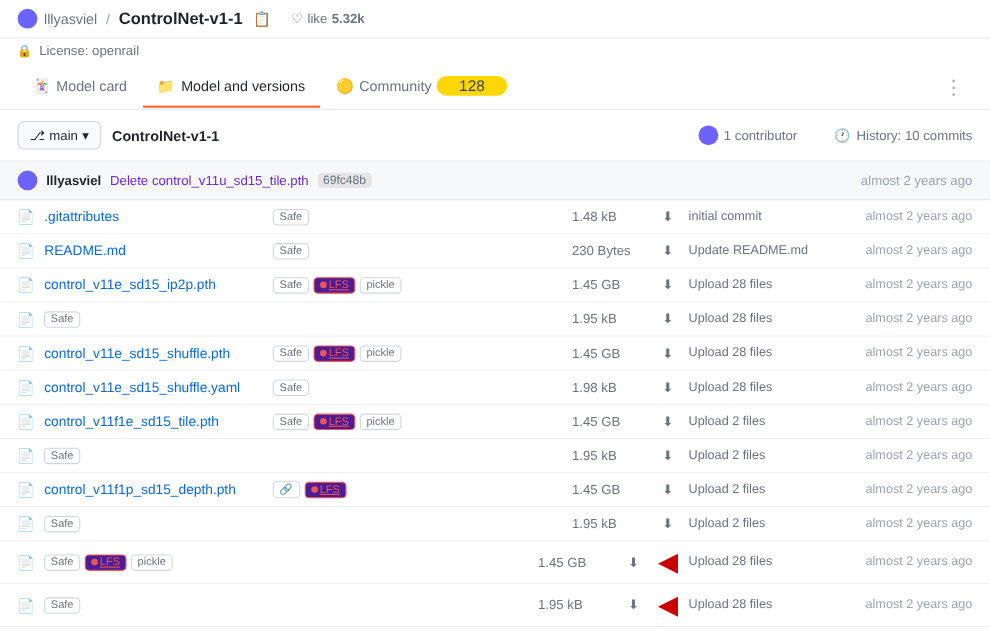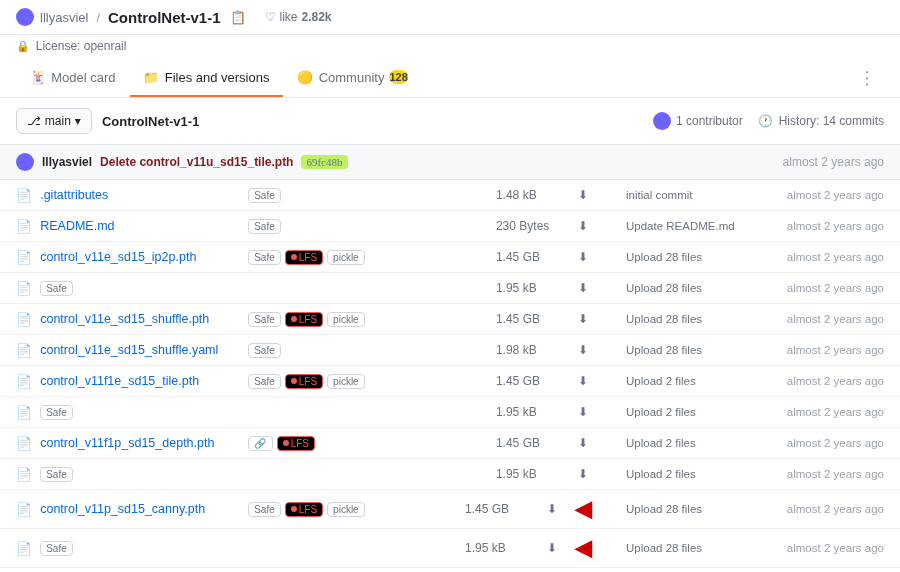--- a/index.html
+++ b/index.html
@@ -13,80 +13,80 @@
     .top-bar-icon { color: #9ca3af; margin-left: 4px; cursor: pointer; }
     .top-bar-like { display: flex; align-items: center; gap: 4px; margin-left: 12px; color: #6b7280; font-size: 12px; }
     .top-bar-count { font-weight: 600; }
 
     .license-bar { display: flex; align-items: center; gap: 6px; padding: 4px 16px 6px; color: #6b7280; font-size: 12px; }
     .license-icon { font-size: 11px; }
 
     .tabs { display: flex; align-items: center; padding: 0 16px; border-bottom: 1px solid #e5e7eb; gap: 0; }
     .tab { display: flex; align-items: center; gap: 5px; padding: 10px 14px; font-size: 13px; color: #6b7280; cursor: pointer; border-bottom: 2px solid transparent; text-decoration: none; }
     .tab.active { color: #1f2328; border-bottom: 2px solid #ff6b35; font-weight: 500; }
-    .tab-badge { background: #e5e7eb; color: #374151; font-size: 11px; padding: 1px 0; border-radius: 10px; font-weight: 700; }
+    .tab-badge { background: #e5e7eb; color: #374151; font-size: 14px; padding: 1px 20px; border-radius: 10px; font-weight: 400; }
     .tab-badge.active-badge { background: #ffd700; }
     .tab-more { margin-left: auto; color: #9ca3af; font-size: 18px; cursor: pointer; padding: 8px; }
 
     .toolbar { display: flex; align-items: center; padding: 10px 16px; gap: 10px; border-bottom: 1px solid #e5e7eb; }
     .branch-btn { display: flex; align-items: center; gap: 4px; padding: 5px 10px; border: 1px solid #d1d5db; border-radius: 6px; font-size: 12px; cursor: pointer; background: #f9fafb; }
-    .toolbar-right { margin-left: auto; display: flex; align-items: center; gap: 16px; justify-content: space-between; }
+    .toolbar-right { margin-left: auto; display: flex; align-items: center; gap: 34px; justify-content: space-between; }
     .contributor-btn { display: flex; align-items: center; gap: 5px; font-size: 12px; color: #6b7280; cursor: pointer; }
     .contributor-avatar { width: 18px; height: 18px; border-radius: 50%; background: #6c63ff; }
     .history-btn { display: flex; align-items: center; gap: 5px; font-size: 12px; color: #6b7280; cursor: pointer; }
     .commit-row { background: #f6f8fa; padding: 8px 16px; display: flex; align-items: center; gap: 8px; border-bottom: 1px solid #e5e7eb; font-size: 12px; color: #6b7280; }
     .commit-avatar { width: 18px; height: 18px; border-radius: 50%; background: #6c63ff; }
     .commit-user { font-weight: 600; color: #1f2328; }
-    .commit-msg { color: #7f1d1d; font-weight: bold; }
-    .commit-hash { font-family: Liberation Serif, serif; color: #6b7280; background: #bef264; padding: 1px 5px; border-radius: 4px; font-size: 11px; }
+    .commit-msg { color: #6d28d9; }
+    .commit-hash { font-family: Liberation Sans, sans-serif; color: #6b7280; background: #e5e5e5; padding: 1px 5px; border-radius: 4px; font-size: 11px; }
     .commit-time { margin-left: auto; color: #9ca3af; }
 
     .file-row { display: flex; align-items: center; padding: 6px 16px; border-bottom: 1px solid #f0f0f0; font-size: 12px; gap: 8px; }
     .file-icon { color: #9ca3af; font-size: 13px; flex-shrink: 0; }
     .file-name { color: #0969da; flex: 0 0 auto; min-width: 200px; font-size: 12.5px; }
     .badge { display: inline-flex; align-items: center; gap: 2px; font-size: 10px; padding: 1px 5px; border-radius: 4px; border: 1px solid #d1d5db; color: #6b7280; margin-right: 2px; flex-shrink: 0; }
-    .badge-lfs { color: #e55; border-color: #e55; background: #000000; }
+    .badge-lfs { color: #e55; border-color: #e55; background: #4c1d95; text-decoration: underline; }
     .badge-dot { width: 6px; height: 6px; border-radius: 50%; background: #e55; display: inline-block; }
     .file-size { color: #6b7280; margin-left: auto; white-space: nowrap; min-width: 70px; text-align: left; }
     .download-btn { color: #6b7280; cursor: pointer; padding: 2px 4px; flex-shrink: 0; }
-    .file-commit { color: #6b7280; min-width: 140px; margin-left: 26px; white-space: nowrap; overflow: hidden; text-overflow: ellipsis; font-size: 11.5px; }
+    .file-commit { color: #6b7280; min-width: 140px; margin-left: 2px; white-space: nowrap; overflow: hidden; text-overflow: ellipsis; font-size: 11.5px; }
     .file-time { color: #9ca3af; min-width: 110px; text-align: right; font-size: 11.5px; white-space: nowrap; }
 
     .arrow-highlight { color: #cc0000; font-size: 22px; font-weight: bold; margin-left: 6px; }
     .badges-group { display: flex; align-items: center; gap: 2px; flex-shrink: 0; }
   </style>
 </head>
 <body>
 
 <div class="top-bar">
   <span class="top-bar-avatar"></span>
   <span class="top-bar-user">lllyasviel</span>
   <span class="top-bar-sep">/</span>
   <span class="top-bar-repo">ControlNet-v1-1</span>
   <span class="top-bar-icon">📋</span>
   <div class="top-bar-like">
     <span>♡</span>
     <span>like</span>
-    <span class="top-bar-count">2.82k</span>
+    <span class="top-bar-count">5.32k</span>
   </div>
 </div>
 
 <div class="license-bar">
   <span class="license-icon">🔒</span>
   <span>License: openrail</span>
 </div>
 
 <div class="tabs">
   <div class="tab">
     <span>🃏</span>
     <span>Model card</span>
   </div>
   <div class="tab active">
     <span>📁</span>
-    <span>Files and versions</span>
+    <span>Model and versions</span>
   </div>
   <div class="tab">
     <span>🟡</span>
     <span>Community</span>
     <span class="tab-badge active-badge">128</span>
   </div>
   <div class="tab-more">⋮</div>
 </div>
 
 <div class="toolbar">
@@ -96,21 +96,21 @@
     <span>▾</span>
   </div>
   <span style="font-weight:600;font-size:13px;">ControlNet-v1-1</span>
   <div class="toolbar-right">
     <div class="contributor-btn">
       <span class="contributor-avatar"></span>
       <span>1 contributor</span>
     </div>
     <div class="history-btn">
       <span>🕐</span>
-      <span>History: 14 commits</span>
+      <span>History: 10 commits</span>
     </div>
   </div>
 </div>
 
 <div>
 
   <div class="commit-row">
     <span class="commit-avatar"></span>
     <span class="commit-user">lllyasviel</span>
     <span class="commit-msg">Delete control_v11u_sd15_tile.pth</span>
@@ -238,21 +238,20 @@
           <span class="badge">Safe</span>
         </div>
     <span class="file-size">1.95 kB</span>
     <span class="download-btn">⬇</span>
 
     <span class="file-commit">Upload 2 files</span>
     <span class="file-time">almost 2 years ago</span>
   </div>
       <div class="file-row">
     <span class="file-icon">📄</span>
-    <span class="file-name">control_v11p_sd15_canny.pth</span>
     <div class="badges-group">
           <span class="badge">Safe</span>
           <span class="badge badge-lfs"><span class="badge-dot"></span> LFS</span>
           <span class="badge">pickle</span>
         </div>
     <span class="file-size">1.45 GB</span>
     <span class="download-btn">⬇</span>
     <span class="arrow-highlight">◀</span>
     <span class="file-commit">Upload 28 files</span>
     <span class="file-time">almost 2 years ago</span>

